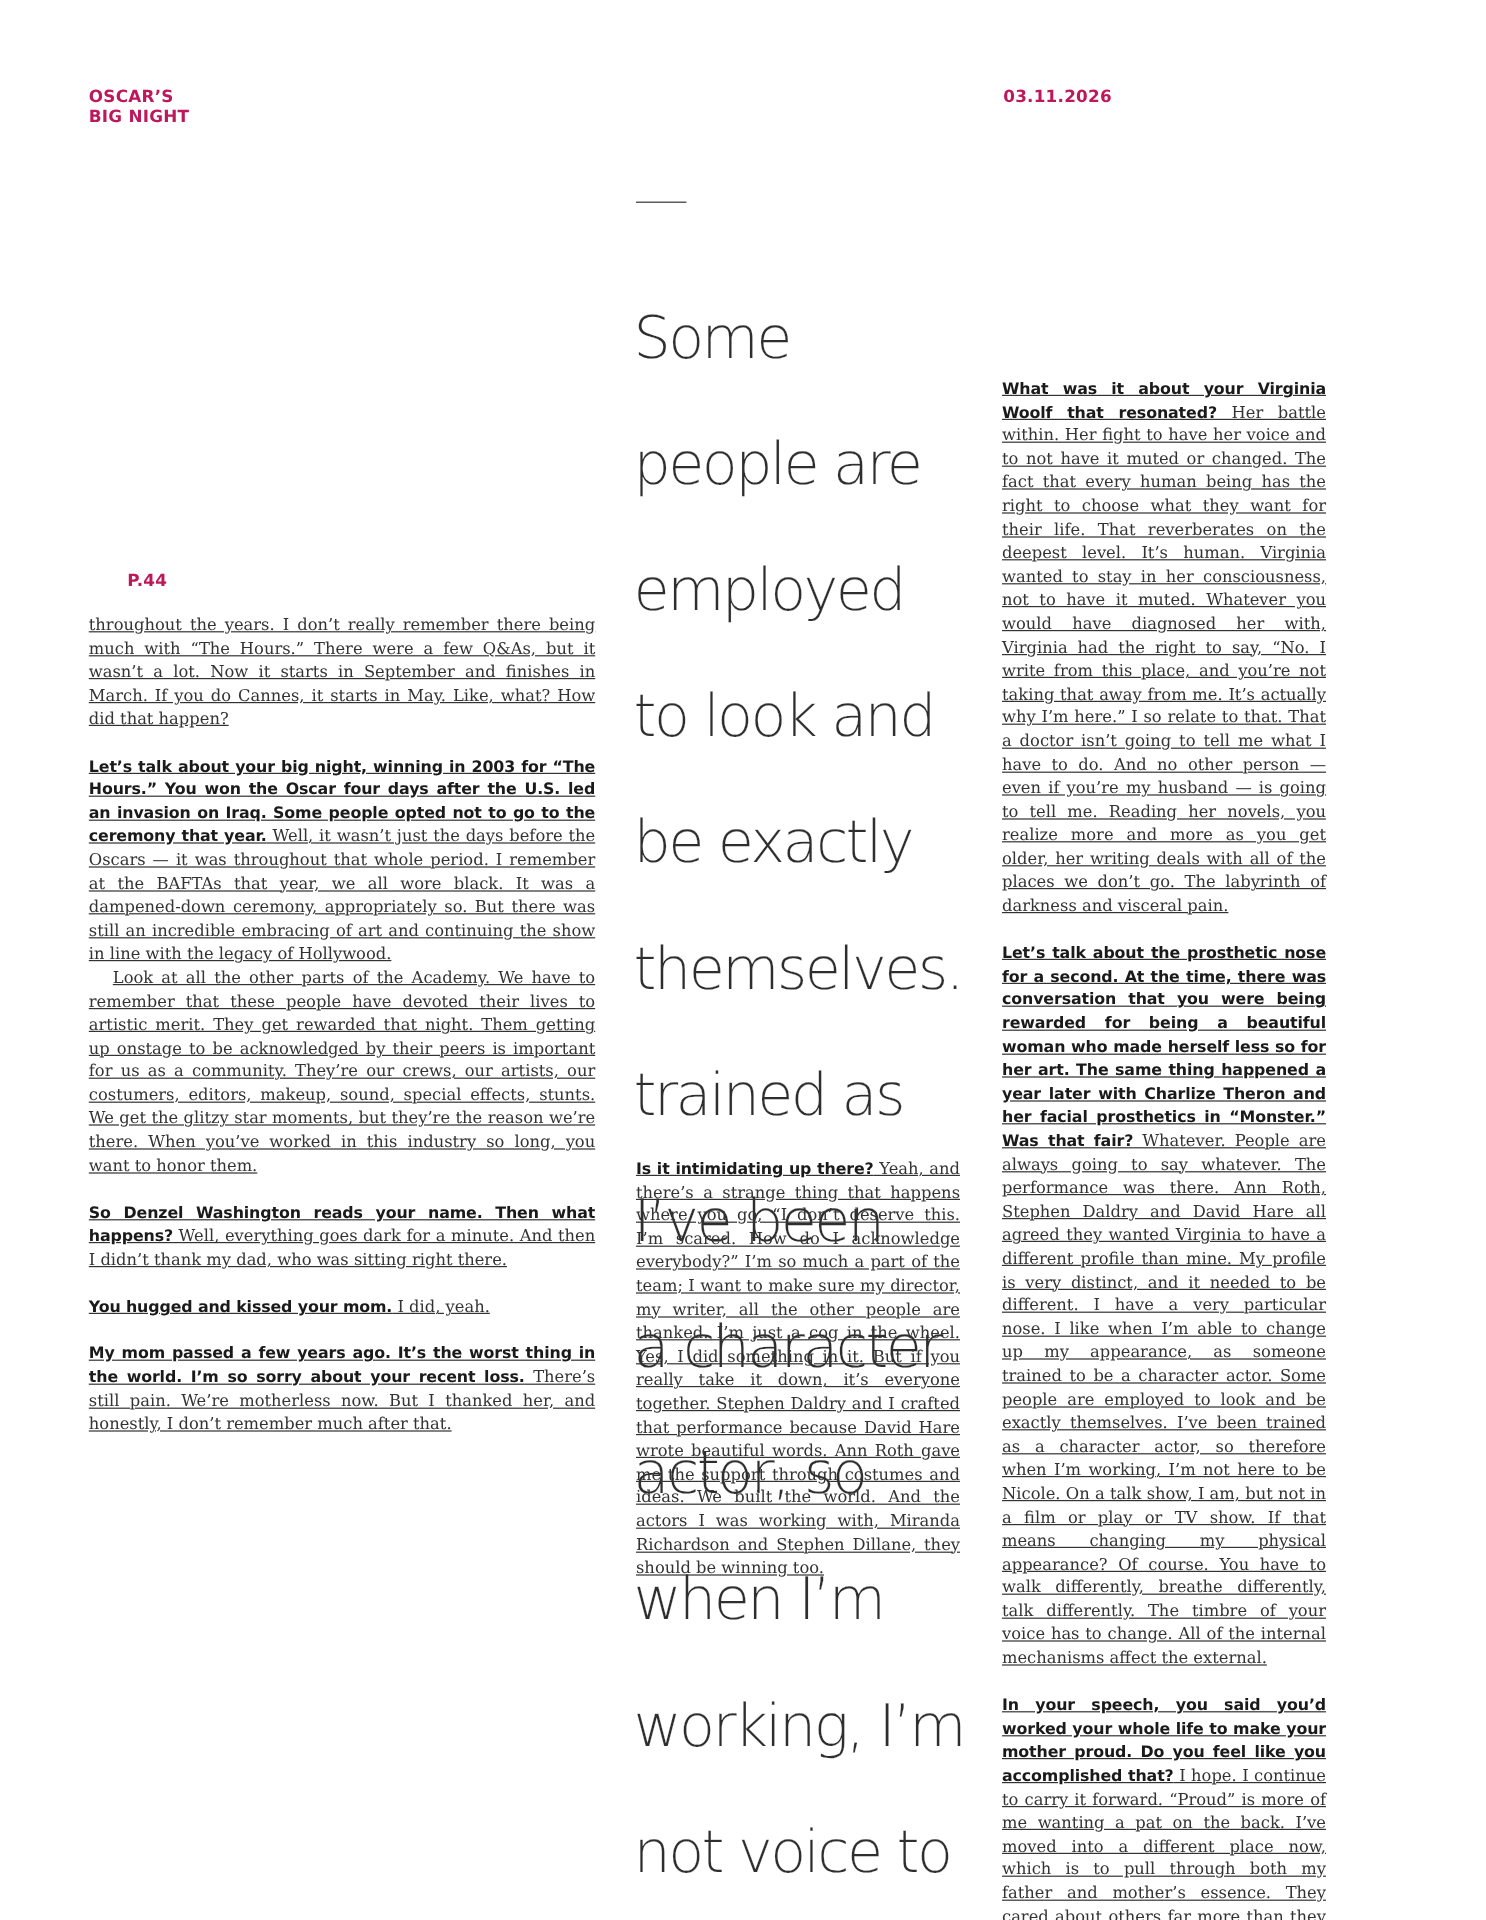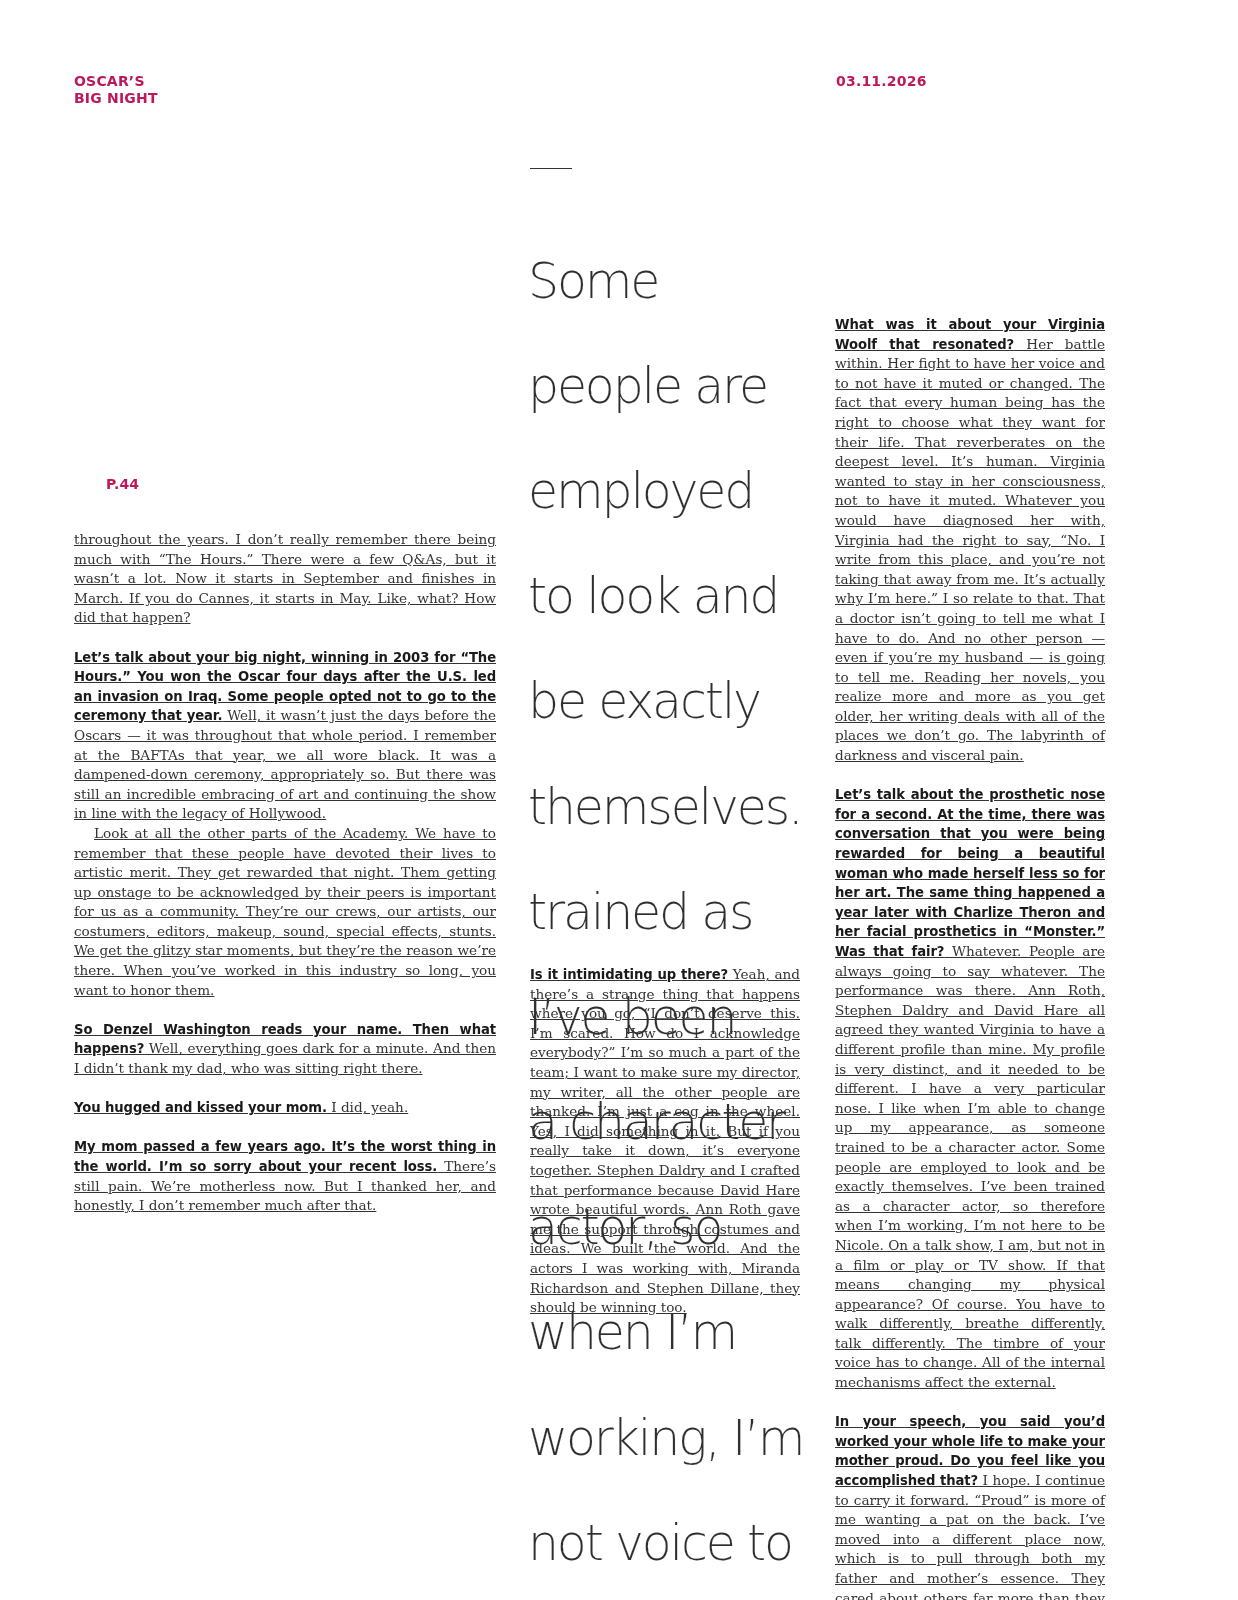--- a/index.html
+++ b/index.html
@@ -38,21 +38,21 @@
     }
     .col p { margin: 0 0 19.6px 0; text-decoration: underline; }
     .col p.indent { text-indent: 20px; margin-top: -19.6px; }
     .q {
       font-family: "DejaVu Sans", sans-serif;
       font-weight: bold;
       color: #1a1a1a;
       font-size: 13.2px;
       letter-spacing: -0.1px;
     }
-    #col-left { left: 74px; top: 530px; width: 422px; }
+    #col-left { left: 74px; top: 512px; width: 422px; }
     #col-mid { left: 530px; top: 965px; width: 270px; }
     #col-right { left: 835px; top: 315px; width: 270px; }
 
     #pullquote-rule {
       position: absolute;
       left: 530px;
       top: 168px;
       width: 42px;
       height: 1px;
       background: #333333;

